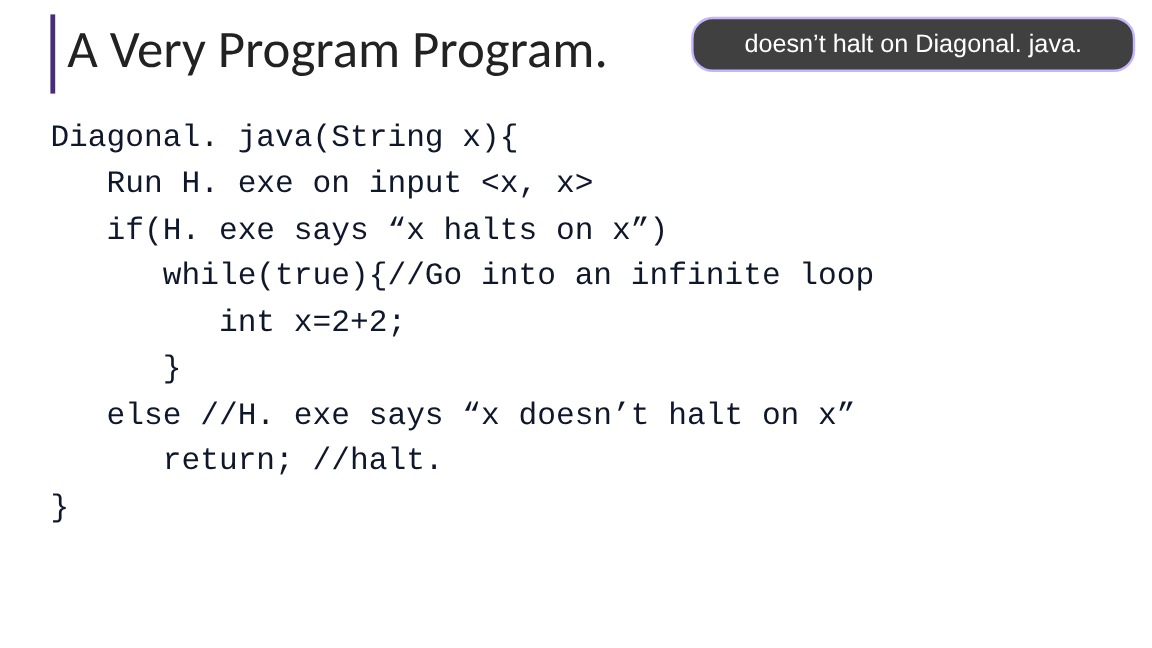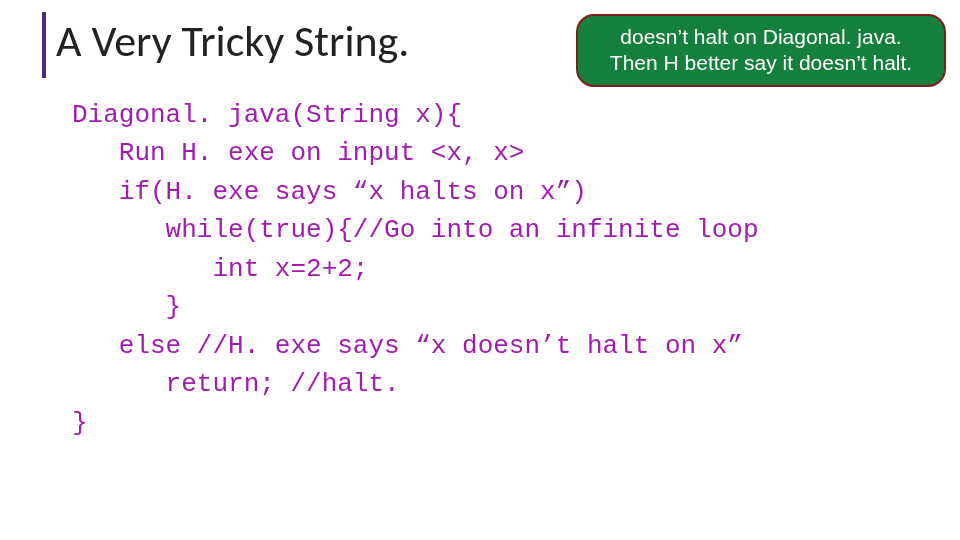--- a/index.html
+++ b/index.html
@@ -25,58 +25,57 @@
     left: 56px;
     top: 14px;
     font-family: "Calibri Light", Calibri, "Segoe UI Light", Arial, sans-serif;
     font-size: 44px;
     font-weight: 400;
     color: #222;
     letter-spacing: 0px;
   }
   .code-block {
     position: absolute;
-    left: 72px;
+    left: 42px;
     top: 96px;
     font-family: "Courier New", Courier, monospace;
     font-size: 26px;
     line-height: 1.48;
-    color: #a21caf;
+    color: #0f172a;
     white-space: pre;
   }
   .callout {
     position: absolute;
     left: 576px;
     top: 14px;
     width: 370px;
-    background: #15803d;
-    border: 2px solid #7f1d1d;
+    background: #404040;
+    border: 2px solid #c4b5fd;
     border-radius: 18px;
     padding: 8px 6px 8px 6px;
     text-align: center;
     color: #fff;
     font-family: Arial, sans-serif;
     font-size: 21px;
     line-height: 1.25;
     box-sizing: border-box;
   }
 </style>
 </head>
 <body>
 
 <div class="accent-bar"></div>
 
-<div class="title">A Very Tricky String.</div>
+<div class="title">A Very Program Program.</div>
 
 <div class="code-block"><span>Diagonal. java(String x){</span>
 <span>   Run H. exe on input &lt;x, x&gt;</span>
 <span>   if(H. exe says “x halts on x”)</span>
 <span>      while(true){//Go into an infinite loop</span>
 <span>         int x=2+2;</span>
 <span>      }</span>
 <span>   else //H. exe says “x doesn’t halt on x”</span>
 <span>      return; //halt.</span>
 <span>}</span></div>
 
 <div class="callout">
   <div>doesn’t halt on Diagonal. java.</div>
-  <div>Then H better say it doesn’t halt.</div>
 </div>
 
 </body></html>

